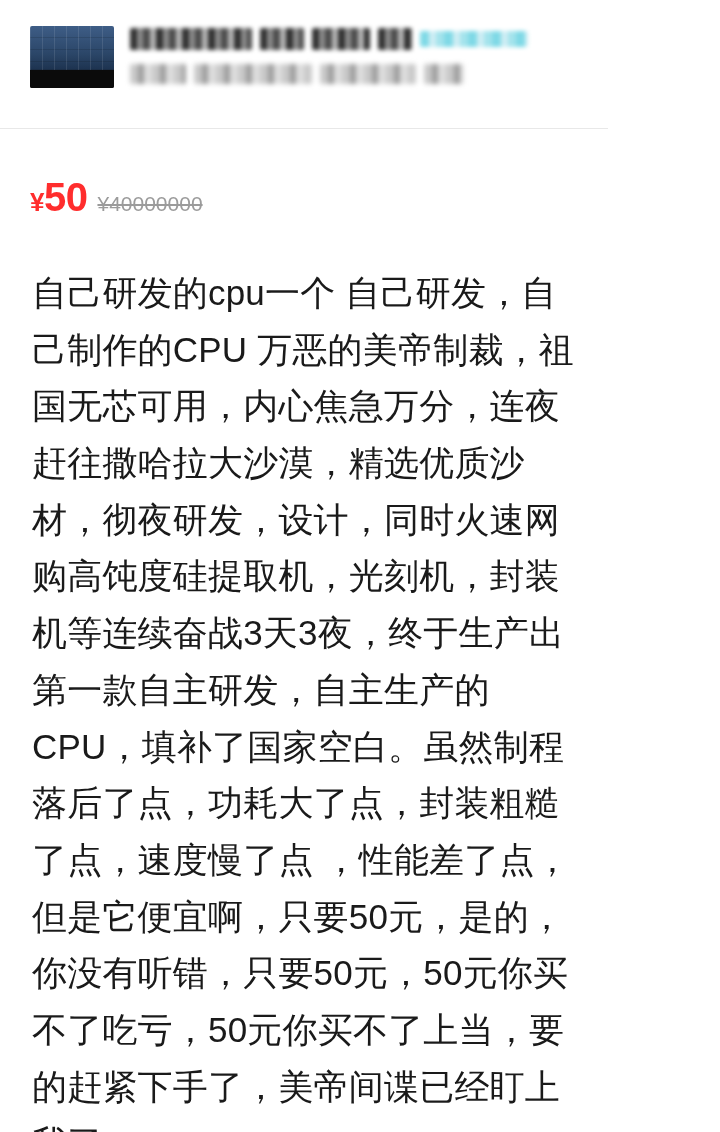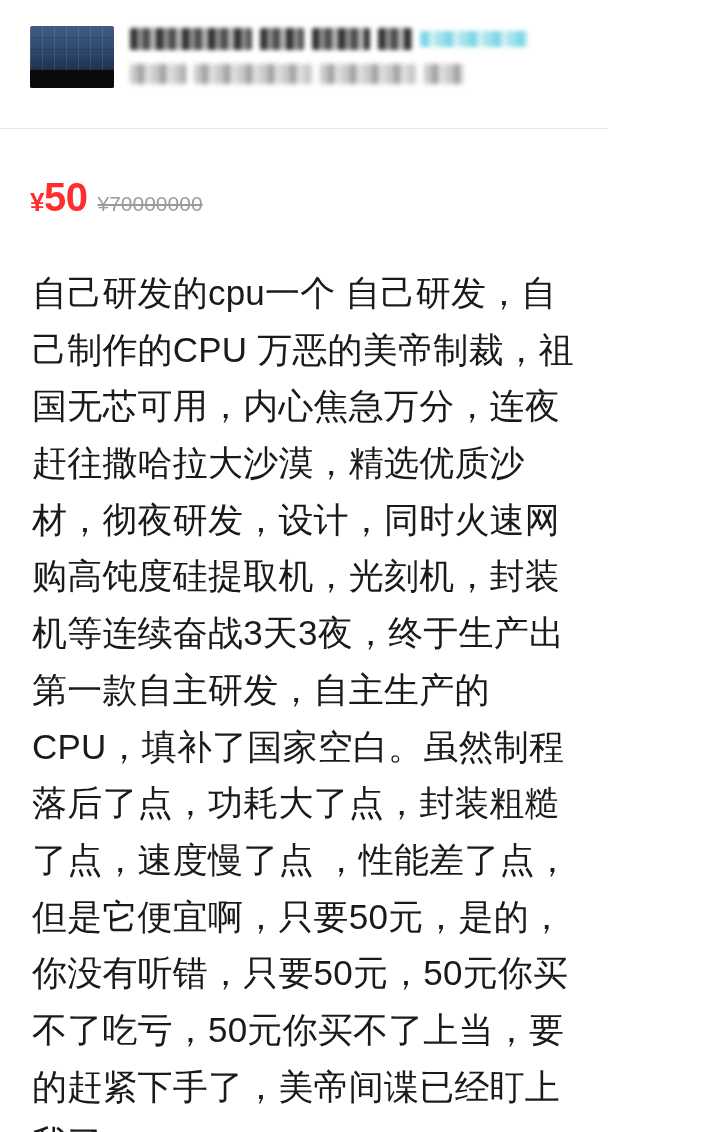--- a/index.html
+++ b/index.html
@@ -187,18 +187,18 @@
         <span class="blur-block light l2"></span>
         <span class="blur-block light l3"></span>
         <span class="blur-block light l4"></span>
         <span class="sr-text"></span>
       </div>
     </div>
   </div>
 
   <div class="price-row">
     <div class="price-current"><span class="yen">¥</span><span>50</span></div>
-    <div class="price-original">¥70000000</div>
+    <div class="price-original">¥40000000</div>
   </div>
 
   <div class="description">自己研发的cpu一个 自己研发，自己制作的CPU 万恶的美帝制裁，祖国无芯可用，内心焦急万分，连夜赶往撒哈拉大沙漠，精选优质沙材，彻夜研发，设计，同时火速网购高饨度硅提取机，光刻机，封装机等连续奋战3天3夜，终于生产出第一款自主研发，自主生产的CPU，填补了国家空白。虽然制程落后了点，功耗大了点，封装粗糙了点，速度慢了点 ，性能差了点，但是它便宜啊，只要50元，是的，你没有听错，只要50元，50元你买不了吃亏，50元你买不了上当，要的赶紧下手了，美帝间谍已经盯上我了。</div>
 
 </div>
 
 </body></html>

